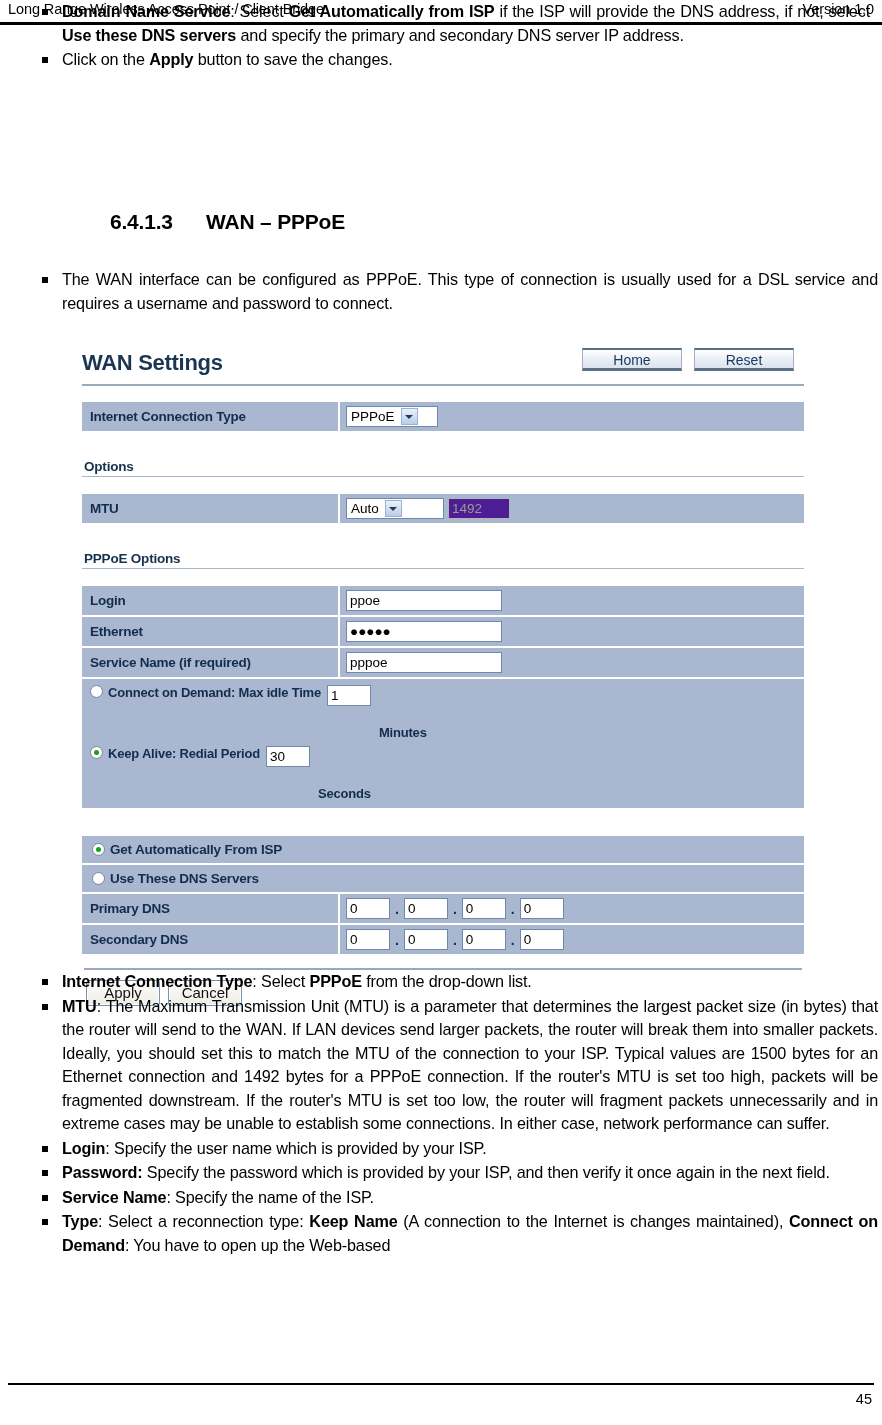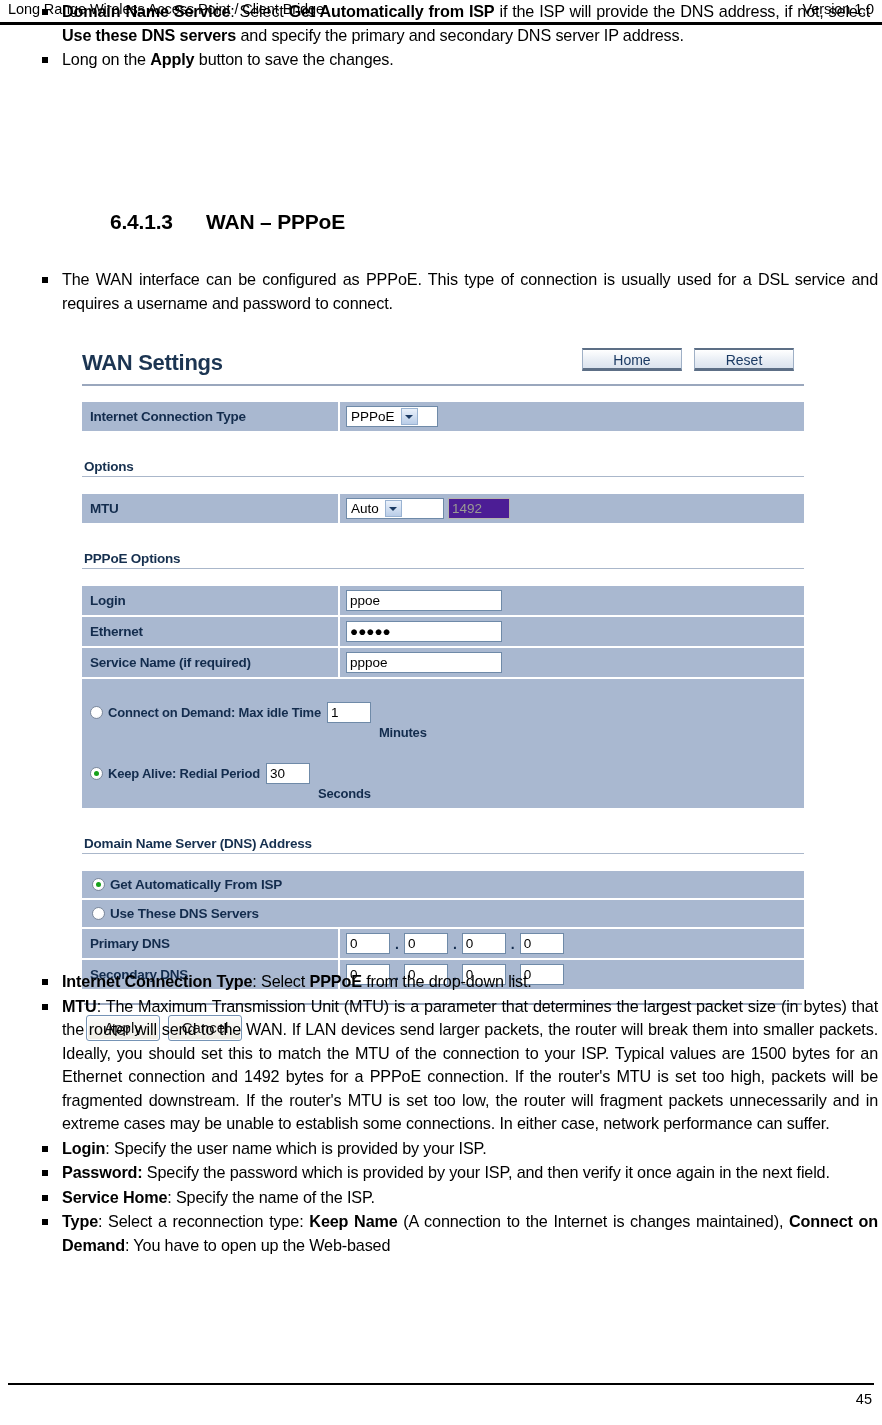--- a/index.html
+++ b/index.html
@@ -249,21 +249,20 @@
   }
   .radio.on::after {
     content: "";
     width: 5px; height: 5px;
     border-radius: 50%;
     background: #17a11a;
   }
 
   .optline {
     display: flex;
-    align-items: center;
     padding: 4px 0 4px 8px;
     background: #a9b8d0;
     color: #132c4d;
     font-size: 13px;
     font-weight: bold;
     letter-spacing: -0.2px;
     gap: 0;
   }
   .optline .lab { margin-right: 6px; white-space: nowrap; }
   .optline .unit { margin-left: 8px; white-space: nowrap; margin-top: 40px; }
@@ -336,21 +335,21 @@
 <body>
 
 <div class="page-header">
   <span>Long Range Wireless Access Point / Client Bridge</span>
   <span>Version 1.0</span>
   <div class="rule"></div>
 </div>
 
 <ul class="bullets list-top" id="top-bullets">
     <li><span class="blk"><span class="b">Domain Name Service</span><span>: Select </span><span class="b">Get Automatically from ISP</span><span> if the ISP will provide the DNS address, if not, select </span><span class="b">Use these DNS servers</span><span> and specify the primary and secondary DNS server IP address.</span></span></li>
-    <li><span class="blk"><span>Long on the </span><span class="b">Apply</span><span> button to save the changes.</span></span></li>
+    <li><span class="blk"><span>Click on the </span><span class="b">Apply</span><span> button to save the changes.</span></span></li>
   </ul>
 
 <div class="section-heading">
   <span class="num">6.4.1.3</span><span>WAN – PPPoE</span>
 </div>
 
 <ul class="bullets intro-list" id="intro-bullets">
     <li><span class="blk"><span>The WAN interface can be configured as PPPoE. This type of connection is usually used for a DSL service and requires a username and password to connect.</span></span></li>
   </ul>
 
@@ -424,21 +423,20 @@
       <div class="optline">
         <span class="radio on" id="radio-ka"></span>
         <span class="lab">Keep Alive: Redial Period</span>
         <input class="ctl in-num" value="30" style="">
         <span class="unit">Seconds</span>
       </div>
     </div>
 
     <div class="spacer"></div>
 
-    <div class="grp-title">Domain Name Server (DNS) Address</div>
 
     <div class="dnsrow">
       <span class="radio on"></span>
       <span>Get Automatically From ISP</span>
     </div>
     <div class="dnsrow">
       <span class="radio"></span>
       <span>Use These DNS Servers</span>
     </div>
 
@@ -476,20 +474,20 @@
     </div>
 
   </div>
 </div>
 
 <ul class="bullets list-bottom" id="bottom-bullets">
     <li><span class="blk"><span class="b">Internet Connection Type</span><span>: Select </span><span class="b">PPPoE</span><span> from the drop-down list.</span></span></li>
     <li><span class="blk"><span class="b">MTU</span><span>: The Maximum Transmission Unit (MTU) is a parameter that determines the largest packet size (in bytes) that the router will send to the WAN. If LAN devices send larger packets, the router will break them into smaller packets. Ideally, you should set this to match the MTU of the connection to your ISP. Typical values are 1500 bytes for an Ethernet connection and 1492 bytes for a PPPoE connection. If the router's MTU is set too high, packets will be fragmented downstream. If the router's MTU is set too low, the router will fragment packets unnecessarily and in extreme cases may be unable to establish some connections. In either case, network performance can suffer.</span></span></li>
     <li><span class="blk"><span class="b">Login</span><span>: Specify the user name which is provided by your ISP.</span></span></li>
     <li><span class="blk"><span class="b">Password:</span><span> Specify the password which is provided by your ISP, and then verify it once again in the next field.</span></span></li>
-    <li><span class="blk"><span class="b">Service Home</span><span>: Specify the name of the ISP.</span></span></li>
+    <li><span class="blk"><span class="b">Service Name</span><span>: Specify the name of the ISP.</span></span></li>
     <li><span class="blk"><span class="b">Type</span><span>: Select a reconnection type: </span><span class="b">Keep Name</span><span>  (A connection to the Internet is changes maintained), </span><span class="b">Connect on Demand</span><span>: You have to open up the Web-based</span></span></li>
   </ul>
 
 <div class="page-footer">
   <div class="rule"></div>
   <div class="num">45</div>
 </div>
 
 </body></html>

